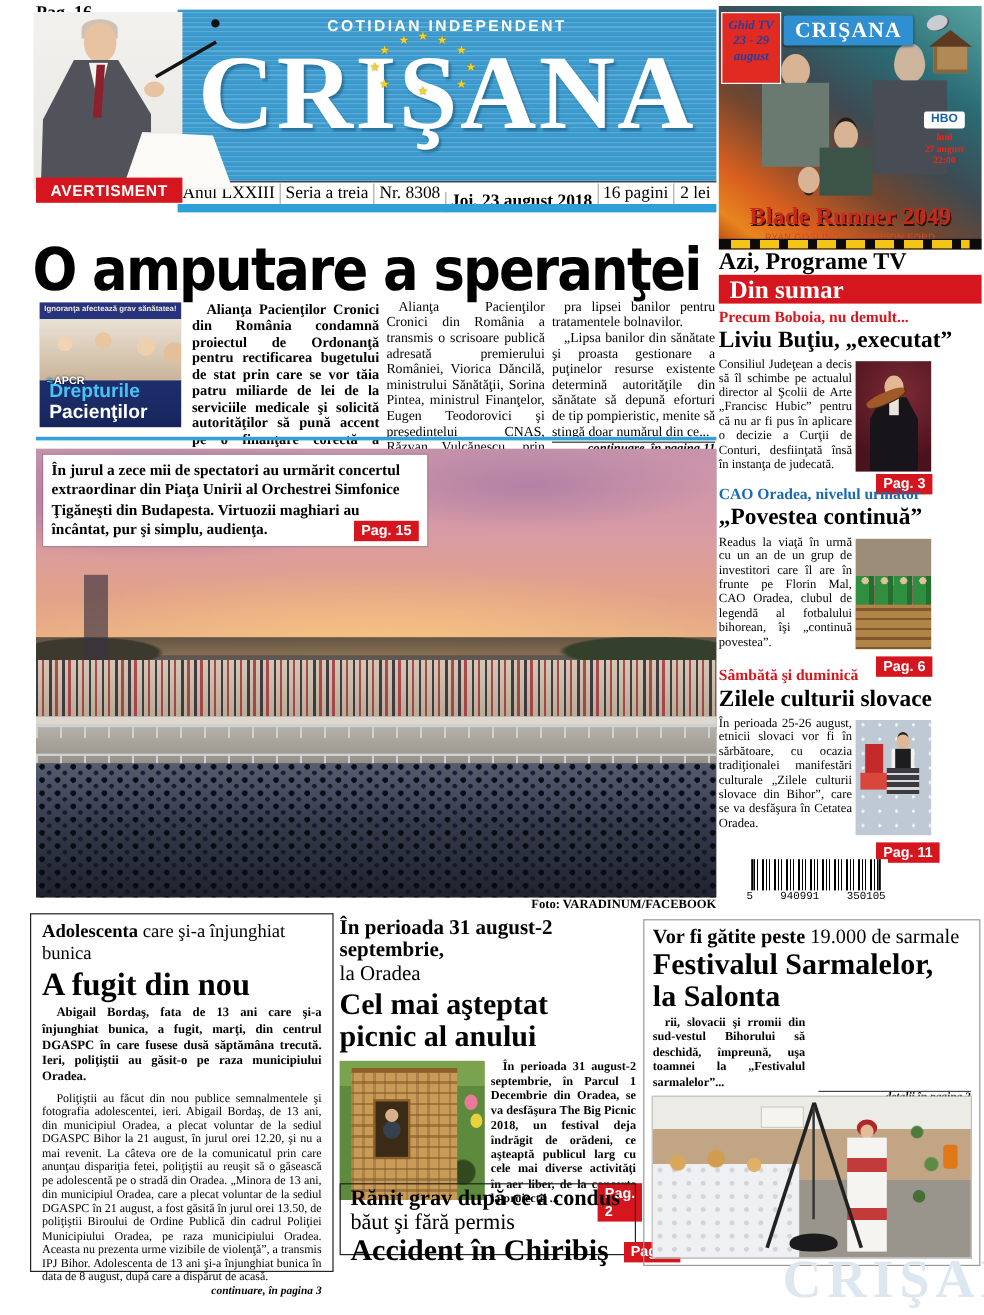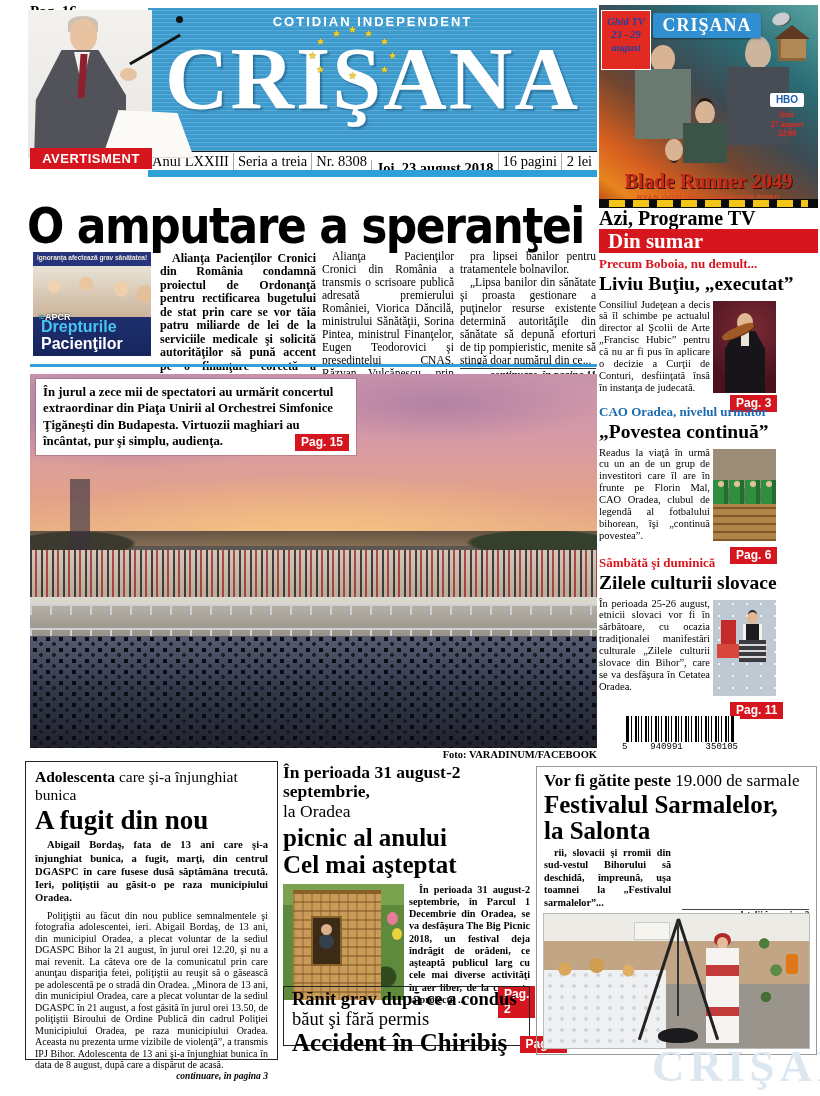--- a/index.html
+++ b/index.html
@@ -127,21 +127,21 @@
      box-shadow:inset 3px -3px 0 #8a6538;}
   .tc-dish{position:absolute;left:0px;top:0px;width:18px;height:12px;border-radius:50%;background:#c9ccd0;
      transform:rotate(-20deg);box-shadow:1px 1px 0 #555;}
   .tc-hbo{position:absolute;right:14px;top:88px;width:34px;height:14px;background:#fff;border-radius:2px;
      color:#1a5fae;font-family:"Liberation Sans",sans-serif;font-weight:bold;font-size:10px;text-align:center;line-height:14px;}
   .tc-air{position:absolute;right:8px;top:105px;width:46px;color:#e8281e;font-weight:bold;font-size:8px;
      line-height:1.2;text-align:center;}
   .tc-title{position:absolute;left:0;right:0;top:165px;text-align:center;color:#c82818;font-weight:bold;
      font-size:20.5px;text-shadow:1px 1px 0 #30100a;white-space:nowrap;}
   .tc-cast{position:absolute;left:0;right:0;top:188px;text-align:center;color:#d04a28;
-     font-family:"Liberation Sans",sans-serif;font-weight:bold;font-size:7.5px;letter-spacing:.5px;}
+     font-family:"Liberation Sans",sans-serif;font-weight:normal;font-size:7.5px;letter-spacing:.5px;}
   .tc-strip{position:absolute;left:0;right:0;bottom:0;height:9px;background:#0b0b0b;}
   .tc-strip::after{content:"";position:absolute;left:10px;right:10px;top:1px;height:7px;
      background:repeating-linear-gradient(90deg,#f2c518 0 16px,transparent 16px 24px);}
 
   
   .azi{left:599px;top:207px;width:219px;font-weight:bold;font-size:20px;}
   .banner{left:599px;top:229px;width:219px;height:24px;background:#d6161e;color:#fff;font-weight:bold;
           font-size:21px;line-height:24px;padding-left:9px;box-sizing:border-box;}
   .s-item{left:599px;width:219px;}
   .s-kicker{font-weight:bold;font-size:13px;}
@@ -431,22 +431,22 @@
     <div class="rw-head">A fugit din nou</div>
     <div class="rw-lead just">Abigail Bordaş, fata de 13 ani care şi-a înjunghiat bunica, a fugit, marţi, din centrul DGASPC în care fusese dusă săptămâna trecută. Ieri, poliţiştii au găsit-o pe raza municipiului Oradea.</div>
     <div class="rw-body just">Poliţiştii au făcut din nou publice semnalmentele şi fotografia adolescentei, ieri. Abigail Bordaş, de 13 ani, din municipiul Oradea, a plecat voluntar de la sediul DGASPC Bihor la 21 august, în jurul orei 12.20, şi nu a mai revenit. La câteva ore de la comunicatul prin care anunţau dispariţia fetei, poliţiştii au reuşit să o găsească pe adolescentă pe o stradă din Oradea. „Minora de 13 ani, din municipiul Oradea, care a plecat voluntar de la sediul DGASPC în 21 august, a fost găsită în jurul orei 13.50, de poliţiştii Biroului de Ordine Publică din cadrul Poliţiei Municipiului Oradea, pe raza municipiului Oradea. Aceasta nu prezenta urme vizibile de violenţă”, a transmis IPJ Bihor. Adolescenta de 13 ani şi-a înjunghiat bunica în data de 8 august, după care a dispărut de acasă.</div>
     <div class="rw-cont">continuare, în pagina 3</div>
   </div>
 
   <div class="abs picnic">
     <div class="pk-k1">În perioada 31 august-2 septembrie,</div>
     <div class="pk-k2">la Oradea</div>
     <div class="pk-head">
+      <div>Cel mai aşteptat</div>
       <div>picnic al anului</div>
-      <div>Cel mai aşteptat</div>
     </div>
     <div class="pk-row">
       <div class="pk-photo">
         <div class="pk-cabin"></div>
         <div class="pk-door"></div>
         <div class="pk-man"></div>
         <div class="pk-bal1"></div>
         <div class="pk-bal2"></div>
       </div>
       <div class="pk-body just">În perioada 31 august-2 septembrie, în Parcul 1 Decembrie din Oradea, se va desfăşura The Big Picnic 2018, un festival deja îndrăgit de orădeni, ce aşteaptă publicul larg cu cele mai diverse activităţi în aer liber, de la concerte la proiecţii ...</div>

